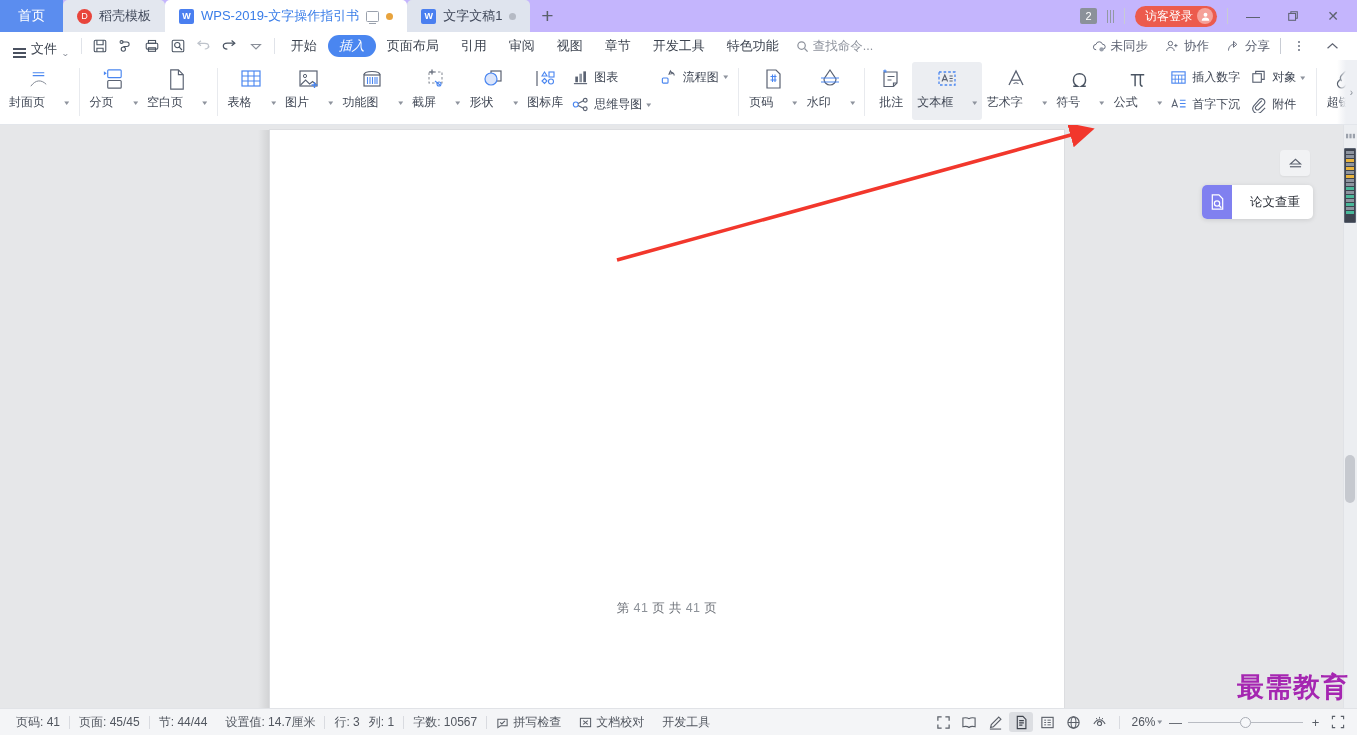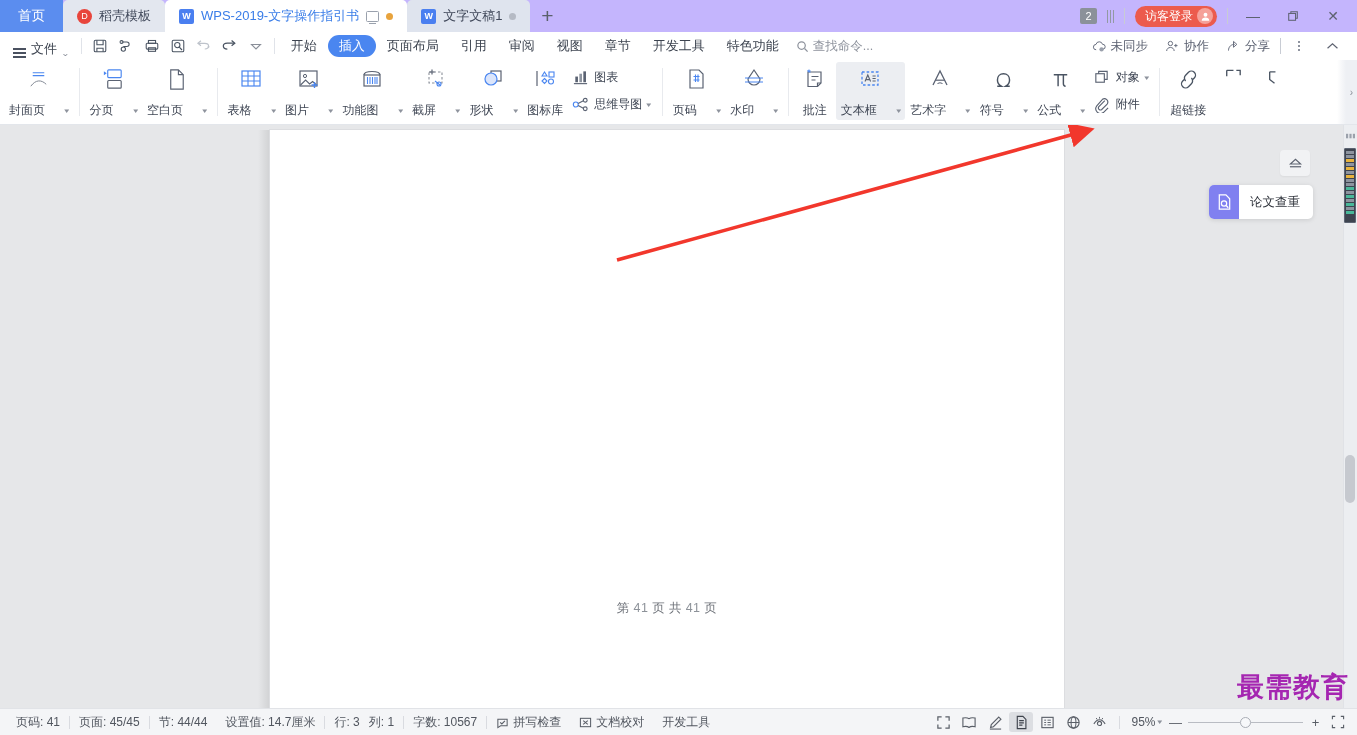--- a/index.html
+++ b/index.html
@@ -96,21 +96,21 @@
   .caret { font-size: 8px; color: #8a8f99; transform: scaleX(1.3); }
   .qbtn {
     width: 26px; height: 24px; display:flex; align-items:center; justify-content:center;
     color: #4b5costa; color:#4a5462;
   }
   .mb-sep { width:1px; height:16px; background:#e0e3e9; margin: 0 5px; }
   .mtab {
     padding: 0 11px; height: 22px; line-height: 22px;
     font-size: 13px; color: #3d4450; border-radius: 11px; white-space: nowrap;
   }
-  .mtab.on { background: #4a86f0; color: #fff; }
+  .mtab.on { background: #4a86f0; color: #fff; font-style: italic; }
   .findcmd {
     display: flex; align-items: center; gap: 4px;
     font-size: 12.5px; color: #8d929c; margin-left: 6px; text-align: right;
   }
   .menubar-right {
     margin-left: auto; display: flex; align-items: center; gap: 3px; padding-right: 4px;
   }
   .mr-item {
     display: flex; align-items: center; gap: 4px;
     font-size: 12.5px; color: #5a6070; padding: 0 7px; height: 22px;
@@ -130,21 +130,21 @@
   .rsep { width: 1px; background: #e8eaee; margin: 6px 5px 8px; align-self: stretch; }
   .ritem {
     display: flex; flex-direction: column; align-items: center; justify-content: flex-start;
     min-width: 42px; padding: 4px 5px 0; gap: 2px; height: 58px;
     border-radius: 3px;
   }
   .ritem.sel { background: #eceef2; }
   .ritem .glyph { height: 26px; display:flex; align-items:center; justify-content:center; }
   .ritem .lbl {
     font-size: 12px; color: #3f4654; white-space: nowrap;
-    display:flex; align-items:center; gap:20px;margin-top:8px;
+    display:flex; align-items:center; gap:20px;
   }
   .dd { font-size: 7px; color: #8e939d; transform: scaleX(1.4); }
   
   .rstack { display: flex; flex-direction: column; justify-content: center; height: 58px; padding: 3px 0; gap: 3px; }
   .rrow {
     display: flex; align-items: center; gap: 5px;
     height: 24px; padding: 0 6px 0 3px; border-radius: 3px;
     font-size: 12px; color: #3f4654; white-space: nowrap;
   }
   .rrow .g { width: 18px; height: 18px; display:flex; align-items:center; justify-content:center; flex:none; }
@@ -187,21 +187,21 @@
   .side-card {
     position: absolute; right: 44px; top: 60px;
     height: 34px; background: #fff; border-radius: 5px;
     display: flex; align-items: center; overflow: hidden;
     box-shadow: 0 1px 5px rgba(0,0,0,.12);
   }
   .side-card-ico {
     width: 30px; height: 34px; background: #8080f0;
     display: flex; align-items: center; justify-content: center; flex: none;
   }
-  .side-card-lbl { padding: 0 13px 0 11px; font-size: 12.5px; color: #2f333b; white-space: nowrap; }
+  .side-card-lbl { padding: 0 13px 0 18px; font-size: 12.5px; color: #2f333b; white-space: nowrap; }
 
   
   .vscroll {
     position: absolute; right: 0; top: 125px; bottom: 27px; width: 14px;
     background: #eceef1; border-left: 1px solid #e0e2e6;
   }
   .vscroll-top-ico {
     position: absolute; right: 1px; top: 131px; width: 12px; height: 10px;
     display:flex; align-items:center; justify-content:center;
   }
@@ -564,20 +564,33 @@
                 <circle cx="14" cy="4.5" r="2" fill="none" stroke="#5a6272" stroke-width="1.2"></circle>
                 <circle cx="14" cy="13.5" r="2" fill="none" stroke="#5a6272" stroke-width="1.2"></circle>
                 <path d="M6.5 8l5.5-3M6.5 10l5.5 3" stroke="#5a6272" stroke-width="1.1"></path>
               </svg>
           </span>
           <span>思维导图</span>
           <span class="dd">▾</span>
         </div>
       </div>
 
+      <div class="rstack" style="justify-content:flex-start;">
+        <div class="rrow">
+          <span class="g">
+            <svg width="17" height="17" viewBox="0 0 18 18">
+                <rect x="2.5" y="9.5" width="6" height="5.5" rx="1" fill="none" stroke="#4a86f0" stroke-width="1.2"></rect>
+                <path d="M11 3.5c2.5 0 4 1.5 4 3.5" fill="none" stroke="#5a6272" stroke-width="1.2"></path>
+                <path d="M9.5 5.5L11 2l2 3z" fill="none" stroke="#5a6272" stroke-width="1.1"></path>
+              </svg>
+          </span>
+          <span>流程图</span>
+          <span class="dd">▾</span>
+        </div>
+      </div>
       <span class="rsep"></span>
     </div>
 
     <div class="rgroup">
       <div class="ritem">
         <span class="glyph">
           <svg width="24" height="24" viewBox="0 0 24 24">
               <path d="M6 3h9l4 4v14H6z" fill="#fff" stroke="#5a6272" stroke-width="1.2"></path>
               <path d="M9.5 9.5h6M9.5 13h6M11.5 7.5v7.5M14 7.5v7.5" stroke="#4a86f0" stroke-width="1.1"></path>
             </svg>
@@ -661,20 +674,40 @@
           <svg width="25" height="25" viewBox="0 0 26 26">
               <path d="M6 8h14M10.5 8v12M16 8v9.5c0 1.6.8 2.5 2.3 2.5" fill="none" stroke="#4a5462" stroke-width="1.5"></path>
             </svg>
         </span>
         <span class="lbl">
             <span>公式</span>
             <span class="dd">▾</span>
           </span>
       </div>
 
+      <div class="rstack">
+        <div class="rrow">
+          <span class="g">
+            <svg width="17" height="17" viewBox="0 0 18 18">
+                <rect x="2" y="3" width="14" height="12" fill="none" stroke="#4a86f0" stroke-width="1.2"></rect>
+                <path d="M2 6.5h14M5.5 6.5V15M9 6.5V15M12.5 6.5V15M2 10.8h14" stroke="#4a86f0" stroke-width=".9"></path>
+              </svg>
+          </span>
+          <span>插入数字</span>
+        </div>
+        <div class="rrow">
+          <span class="g">
+            <svg width="17" height="17" viewBox="0 0 18 18">
+                <path d="M2 12L5 4l3 8M2.8 10h4.4" fill="none" stroke="#5a6272" stroke-width="1.2"></path>
+                <path d="M10.5 4.5h6M10.5 8h6M10.5 11.5h6" stroke="#4a86f0" stroke-width="1.1"></path>
+              </svg>
+          </span>
+          <span>首字下沉</span>
+        </div>
+      </div>
 
       <div class="rstack">
         <div class="rrow">
           <span class="g">
             <svg width="17" height="17" viewBox="0 0 18 18">
                 <rect x="3" y="5" width="9" height="9" fill="none" stroke="#5a6272" stroke-width="1.2"></rect>
                 <path d="M6 5V2.5h9V11h-3" fill="none" stroke="#5a6272" stroke-width="1.2"></path>
               </svg>
           </span>
           <span>对象</span>
@@ -868,21 +901,21 @@
       </span>
       <span class="vbtn">
         <svg width="15" height="15" viewBox="0 0 16 16">
             <path d="M2 9.5c1.8-3 4-4.5 6-4.5s4.2 1.5 6 4.5" fill="none" stroke="#5a5f68" stroke-width="1.2"></path>
             <circle cx="8" cy="9" r="2.2" fill="none" stroke="#5a5f68" stroke-width="1.2"></circle>
             <path d="M8 2v1.8M4.5 3.2l.9 1.5M11.5 3.2l-.9 1.5" stroke="#5a5f68" stroke-width="1"></path>
           </svg>
       </span>
       <span class="sb-sep" style="margin:0 6px;"></span>
       <span class="zoomlbl">
-        <span>95%</span>
+        <span>26%</span>
         <span class="dd">▾</span>
       </span>
       <span class="minus">—</span>
       <span class="zoomslider">
         <span class="zs-line"></span>
         <span class="zs-knob"></span>
         <span class="zs-line"></span>
       </span>
       <span class="plus">+</span>
       <span class="vbtn">

